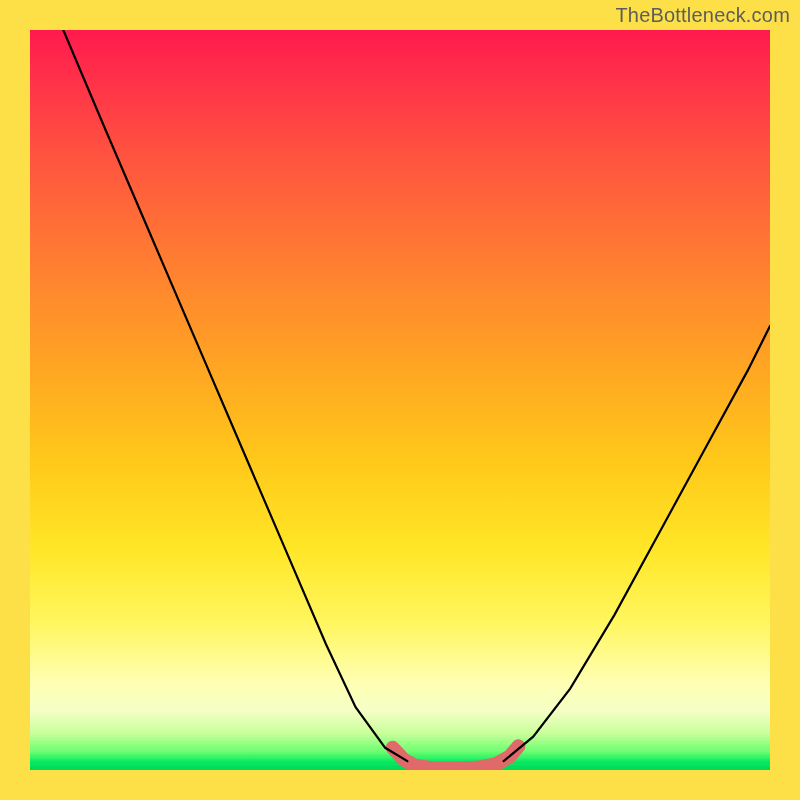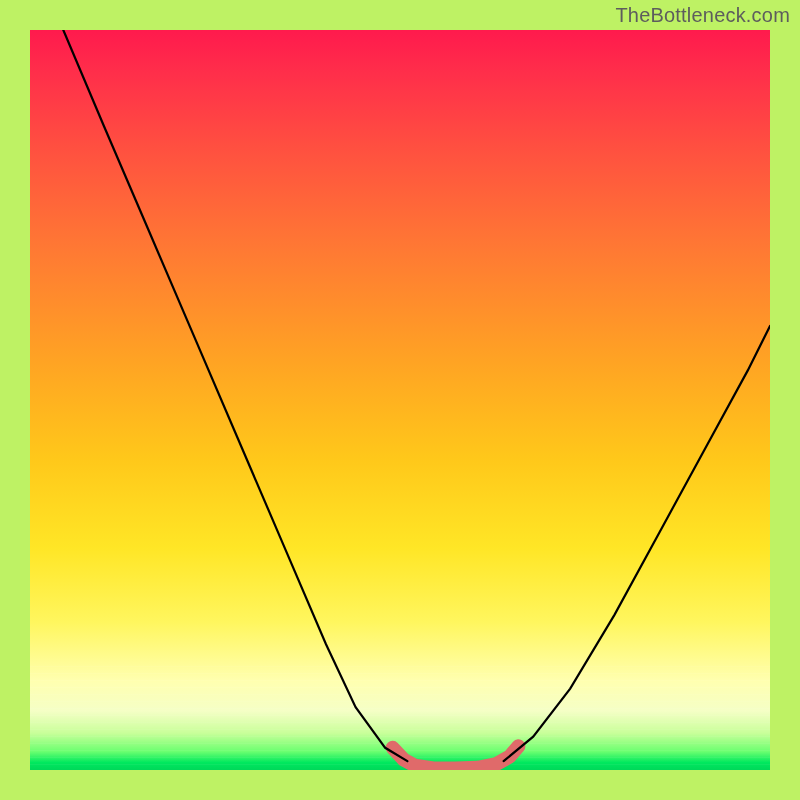--- a/index.html
+++ b/index.html
@@ -10,21 +10,21 @@
     background: #000000;
     overflow: hidden;
     font-family: Arial, Helvetica, sans-serif;
   }
   .frame {
     position: absolute;
     left: 0;
     top: 0;
     width: 800px;
     height: 800px;
-    background: #bef264;
+    background: #fde047;
   }
   .plot-area {
     position: absolute;
     left: 30px;
     top: 30px;
     width: 740px;
     height: 740px;
     overflow: hidden;
   }
   .gradient {

